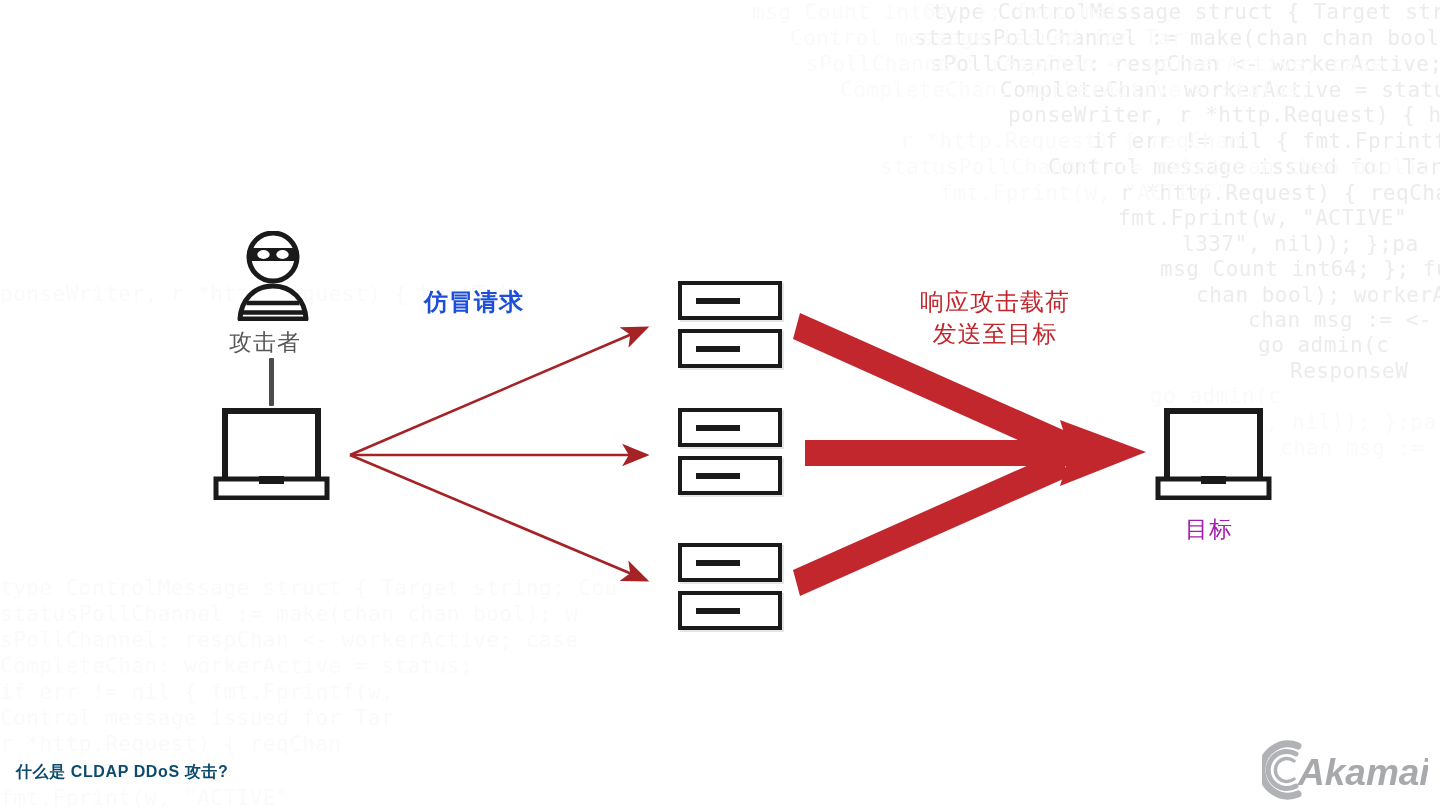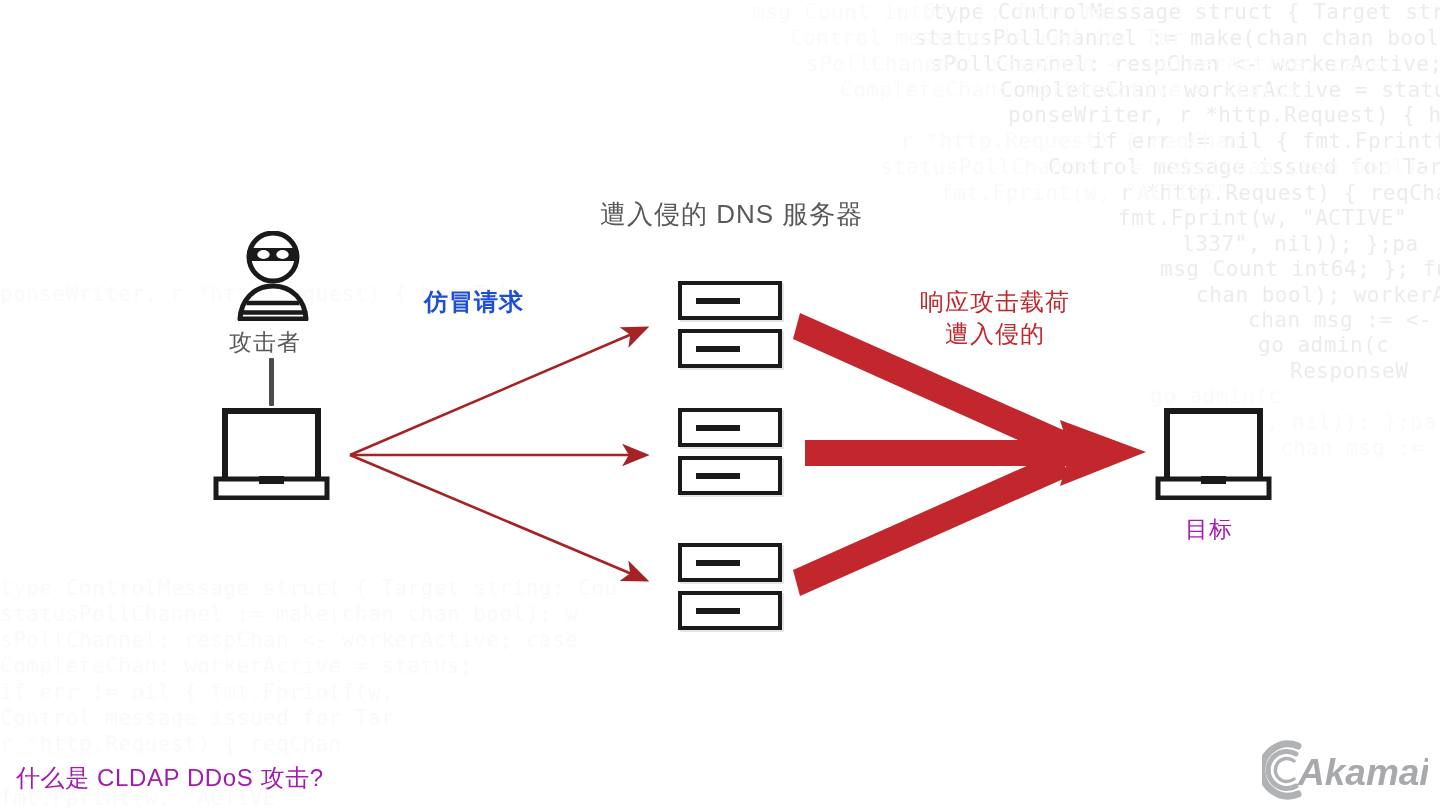--- a/index.html
+++ b/index.html
@@ -84,23 +84,24 @@
     font-size: 24px;
     font-weight: normal;
     color: #c0282e;
     letter-spacing: 1px;
     line-height: 1.32;
     text-align: center;
   }
   #caption {
     left: 16px;
     top: 762px;
-    font-size: 24px;
-    color: #a21caf;
+    font-size: 16px;
+    color: #0c4a6e;
     letter-spacing: 0.6px;
+    font-weight: bold;
   }
 
   
   #attacker-icon {
     position: absolute;
     left: 232px;
     top: 231px;
     width: 82px;
     height: 90px;
   }
@@ -285,31 +286,30 @@
       <div class="server-led"></div>
     </div>
   </div>
 
   <svg class="laptop" id="target-laptop" width="117" height="92" viewBox="0 0 117 92">
     <rect x="12" y="3" width="93" height="70" fill="#ffffff" stroke="#1a1a1a" stroke-width="6"></rect>
     <rect x="3" y="71" width="111" height="19" fill="#ffffff" stroke="#1a1a1a" stroke-width="5"></rect>
     <rect x="46" y="68" width="25" height="8" fill="#1a1a1a"></rect>
   </svg>
 
-  <div class="lbl" id="dns-title">遭入侵的 DNS 服务器</div>
 
   <div class="lbl" id="attacker-label">攻击者</div>
 
   <div class="lbl" id="target-label">目标</div>
 
   <div class="lbl" id="spoof-label">仿冒请求</div>
 
   <div class="lbl" id="payload-label">
     <div>响应攻击载荷</div>
-    <div>遭入侵的</div>
+    <div>发送至目标</div>
   </div>
 
   <div class="lbl" id="caption">什么是 CLDAP DDoS 攻击?</div>
 
   <svg id="akamai-logo" viewBox="0 0 166 60">
     <g fill="none" stroke="#b0b2b5" stroke-linecap="round">
       <path d="M36 6 A26 26 0 1 0 36 54" stroke-width="7"></path>
       <path d="M34 14 A18.5 18.5 0 1 0 34 46" stroke-width="5"></path>
       <path d="M32 21 A11.5 11.5 0 1 0 32 39" stroke-width="3.4"></path>
     </g>

